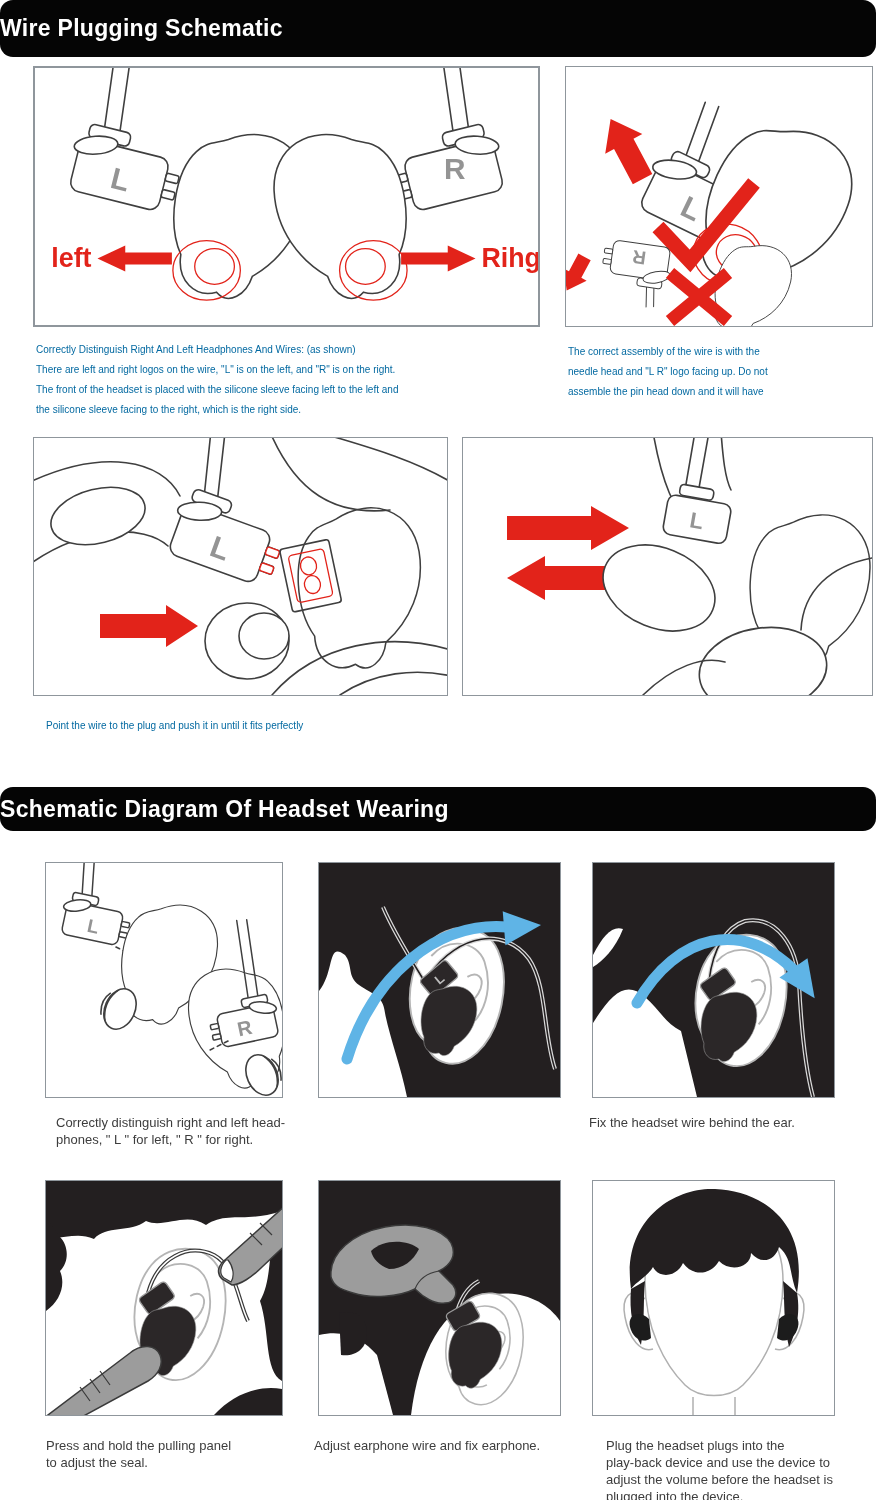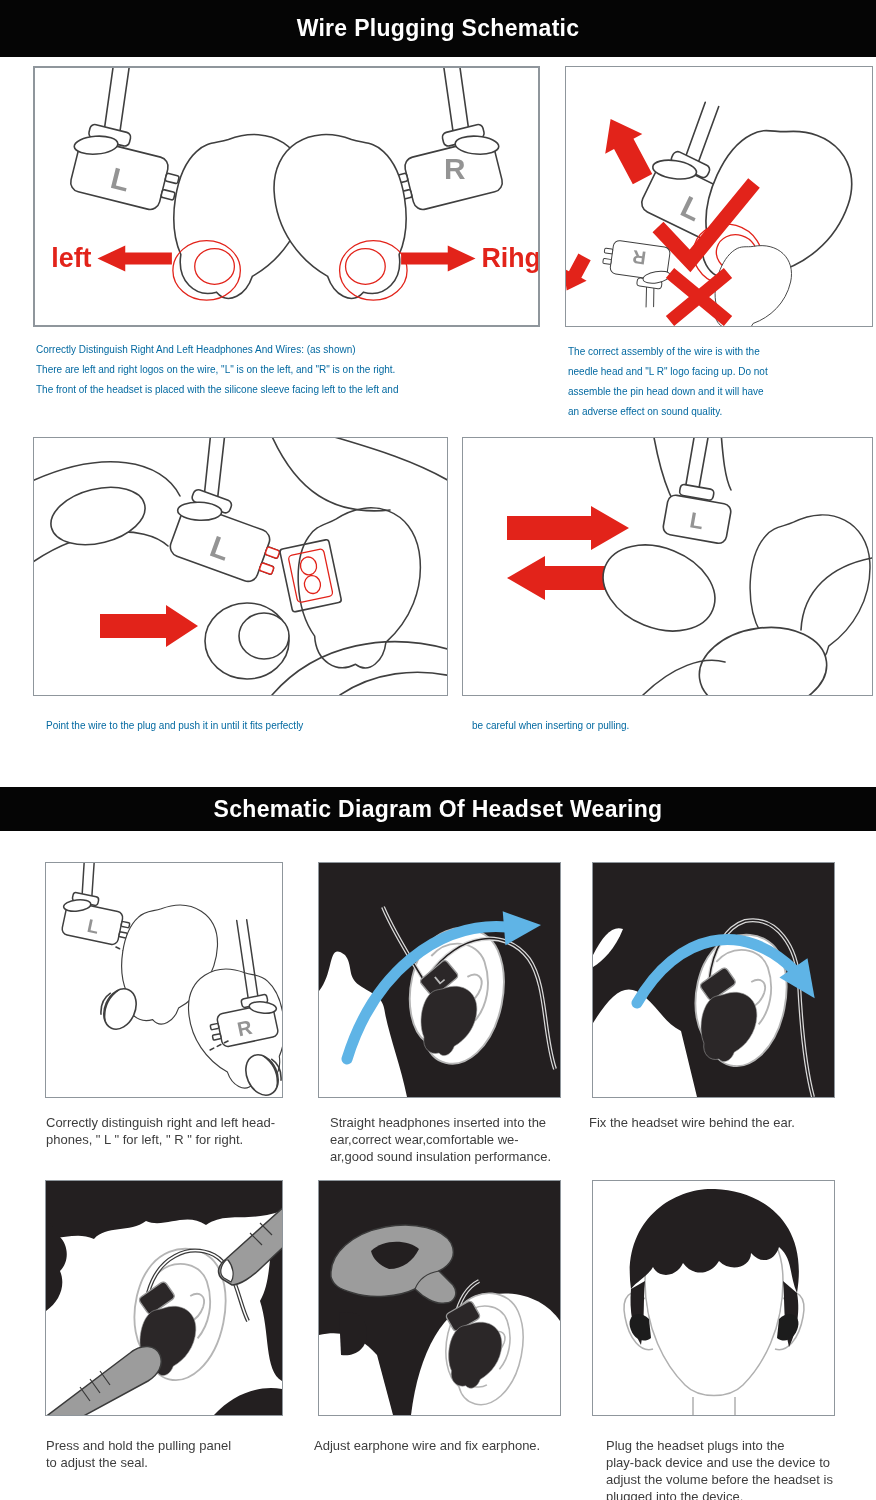--- a/index.html
+++ b/index.html
@@ -1,19 +1,19 @@
 <!DOCTYPE html>
 <html><head>
 <meta charset="utf-8">
 <style>
   html,body{margin:0;padding:0;background:#ffffff;}
   .page{position:relative;width:876px;height:1500px;background:#ffffff;overflow:hidden;
         font-family:"Liberation Sans",sans-serif;color:#3c3c3c;}
   .bar{position:absolute;left:0;width:876px;height:57px;background:#050505;
-       display:flex;align-items:center;justify-content:center;}
+       display:flex;align-items:center;border-radius:13px;}
   .bar-title{color:#ffffff;font-size:23px;font-weight:700;letter-spacing:.3px;}
   .panel{position:absolute;background:#ffffff;border:1px solid #8f969c;box-sizing:border-box;overflow:hidden;}
   .panel svg{display:block;}
   .cap{position:absolute;font-size:10px;line-height:20px;color:#0369a1;}
   .cap-sm{position:absolute;font-size:13px;line-height:17px;color:#3d3d3d;}
   
   .lt{fill:#ffffff;stroke:#3f3f3f;stroke-width:1.6;}
   .ln{fill:none;stroke:#3f3f3f;stroke-width:1.6;stroke-linecap:round;}
   .dk{fill:#2b2728;stroke:#9a9a9a;stroke-width:1.4;}
   .red{fill:#e2231a;stroke:none;}
@@ -117,26 +117,26 @@
       </g>
       <use href="#shell" class="lt" transform="translate(148,168) rotate(10) scale(0.55)"></use>
       <path class="redthick" style="stroke-width:13" d="M104,206 L162,254 M162,206 L104,254"></path>
     </svg>
   </div>
 
   <div class="cap" style="left:36px;top:340px;width:516px">
     <div>Correctly Distinguish Right And Left Headphones And Wires: (as shown)</div>
     <div>There are left and right logos on the wire, "L" is on the left, and "R" is on the right.</div>
     <div>The front of the headset is placed with the silicone sleeve facing left to the left and</div>
+    <div>the silicone sleeve facing to the right, which is the right side.</div>
   </div>
   <div class="cap" style="left:568px;top:342px;width:306px">
     <div>The correct assembly of the wire is with the</div>
     <div>needle head and "L R" logo facing up. Do not</div>
     <div>assemble the pin head down and it will have</div>
-    <div>an adverse effect on sound quality.</div>
   </div>
 
   <div class="panel" style="left:33px;top:437px;width:415px;height:259px">
     <svg width="413" height="257" viewBox="0 0 413 257">
       <path class="ln" d="M-4,44 C70,10 128,22 146,58"></path>
       <path class="ln" d="M-4,126 C50,88 110,86 134,108"></path>
       <ellipse class="lt" cx="64" cy="78" rx="48" ry="27" transform="rotate(-14 64 78)"></ellipse>
       <g transform="translate(152,64) rotate(20)">
         <path class="ln" d="M0,-72 L14,-16 M14,-74 L28,-16"></path>
         <rect class="lt" x="4" y="-16" width="40" height="13" rx="5"></rect>
@@ -179,21 +179,20 @@
       <ellipse class="lt" cx="300" cy="232" rx="64" ry="42" transform="rotate(-8 300 232)"></ellipse>
       <path class="ln" d="M409,120 C368,128 340,152 338,192"></path>
       <path class="ln" d="M180,257 C210,228 240,218 262,224"></path>
     </svg>
   </div>
 
   <div class="cap" style="left:46px;top:716px;width:400px">
     <div>Point the wire to the plug and push it in until it fits perfectly</div>
   </div>
   <div class="cap" style="left:472px;top:716px;width:400px">
-    <div>be careful when inserting or pulling.</div>
   </div>
 
   <div class="bar" style="top:787px;height:44px">
     <div class="bar-title">Schematic Diagram Of Headset Wearing</div>
   </div>
 
   <div class="panel" style="left:45px;top:862px;width:238px;height:236px">
     <svg width="236" height="234" viewBox="0 0 236 234">
       <g transform="translate(22,38) rotate(12) scale(0.62)">
         <path class="ln" style="stroke-width:2.4" d="M12,-70 L20,-16 M28,-72 L36,-16"></path>
@@ -257,28 +256,23 @@
         <rect class="dk" width="32" height="20" rx="4"></rect>
       </g>
       <use href="#shell" class="dk" transform="translate(100,128) scale(0.42)"></use>
       <path class="blue" d="M44,140 C84,70 150,56 202,108"></path>
       <g transform="translate(206,112) rotate(52)">
         <polygon class="bluehead" points="-8,-17 28,2 -10,17"></polygon>
       </g>
     </svg>
   </div>
 
-  <div class="cap-sm" style="left:46px;top:1114px;width:256px">
+  <div class="cap-sm" style="left:56px;top:1114px;width:256px">
     <div>Correctly distinguish right and left head-</div>
     <div>phones, " L " for left, " R "  for right.</div>
-  </div>
-  <div class="cap-sm" style="left:330px;top:1114px;width:256px">
-    <div>Straight headphones inserted into the</div>
-    <div>ear,correct wear,comfortable we-</div>
-    <div>ar,good sound insulation performance.</div>
   </div>
   <div class="cap-sm" style="left:589px;top:1114px;width:256px">
     <div>Fix the headset wire behind the ear.</div>
   </div>
 
   <div class="panel" style="left:45px;top:1180px;width:238px;height:236px">
     <svg width="236" height="234" viewBox="0 0 236 234">
       <path class="silh" d="M0,0 H236 V30 C200,42 180,30 160,44 C140,30 118,48 100,40 C84,52 60,44 48,58 C30,50 14,60 0,56 Z"></path>
       <path class="silh" d="M0,36 V130 C14,120 20,104 14,90 C24,80 22,64 14,56 Z"></path>
       <path class="silh" d="M236,28 C220,60 228,96 214,120 C224,150 218,190 236,200 Z"></path>

